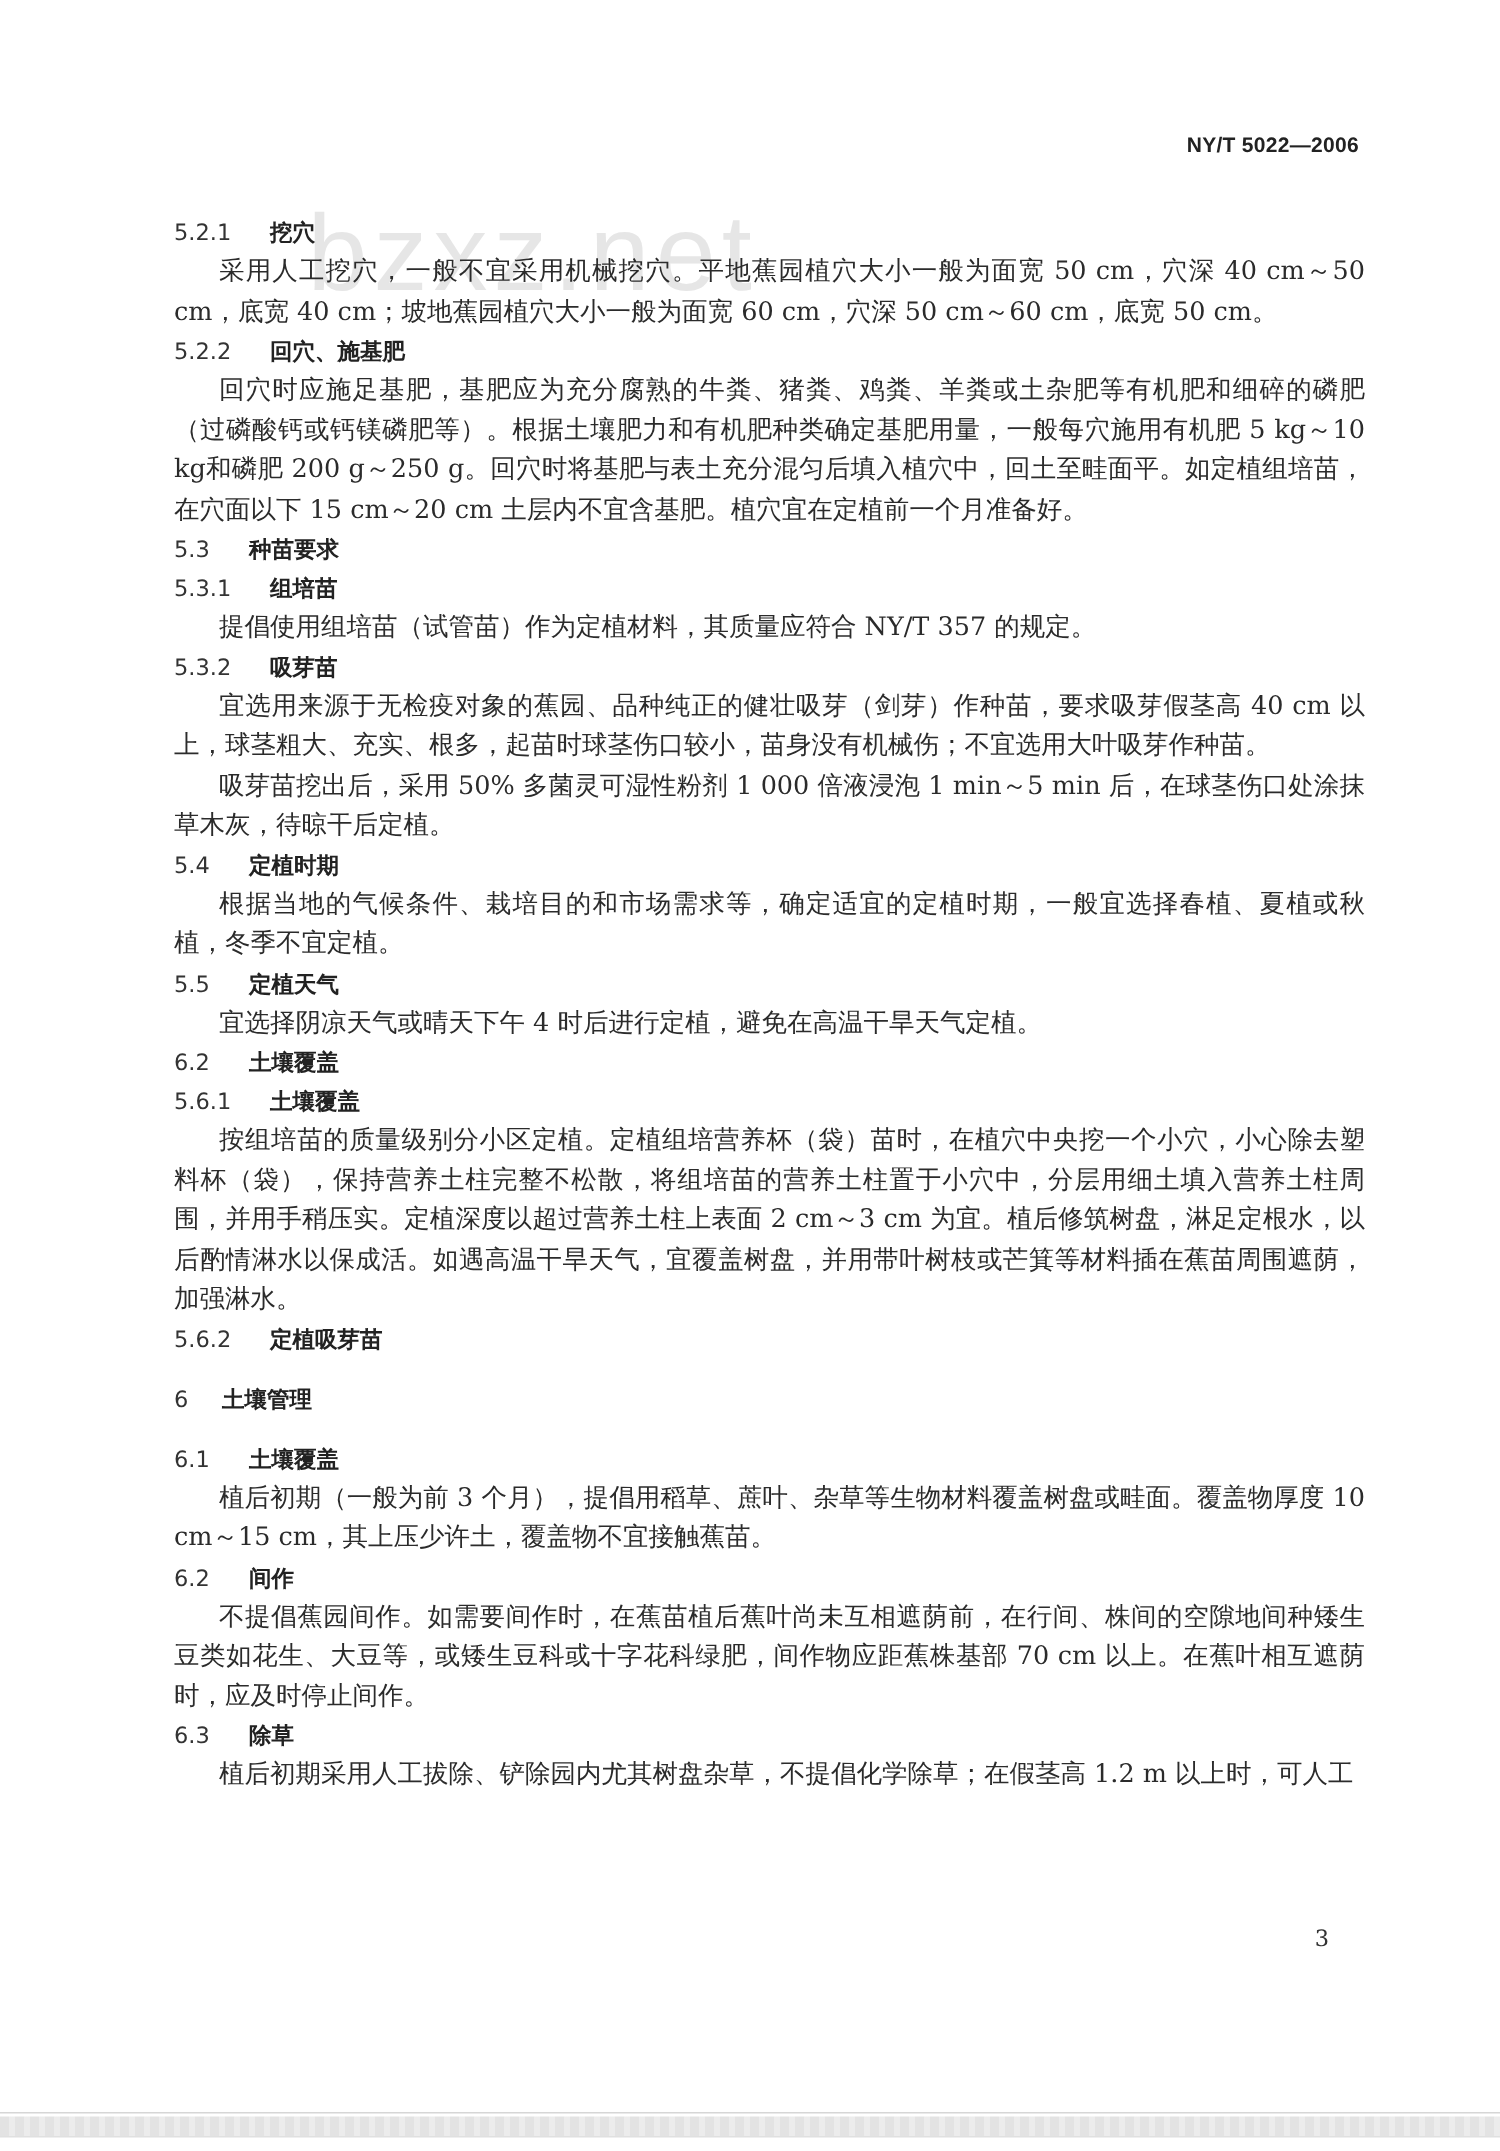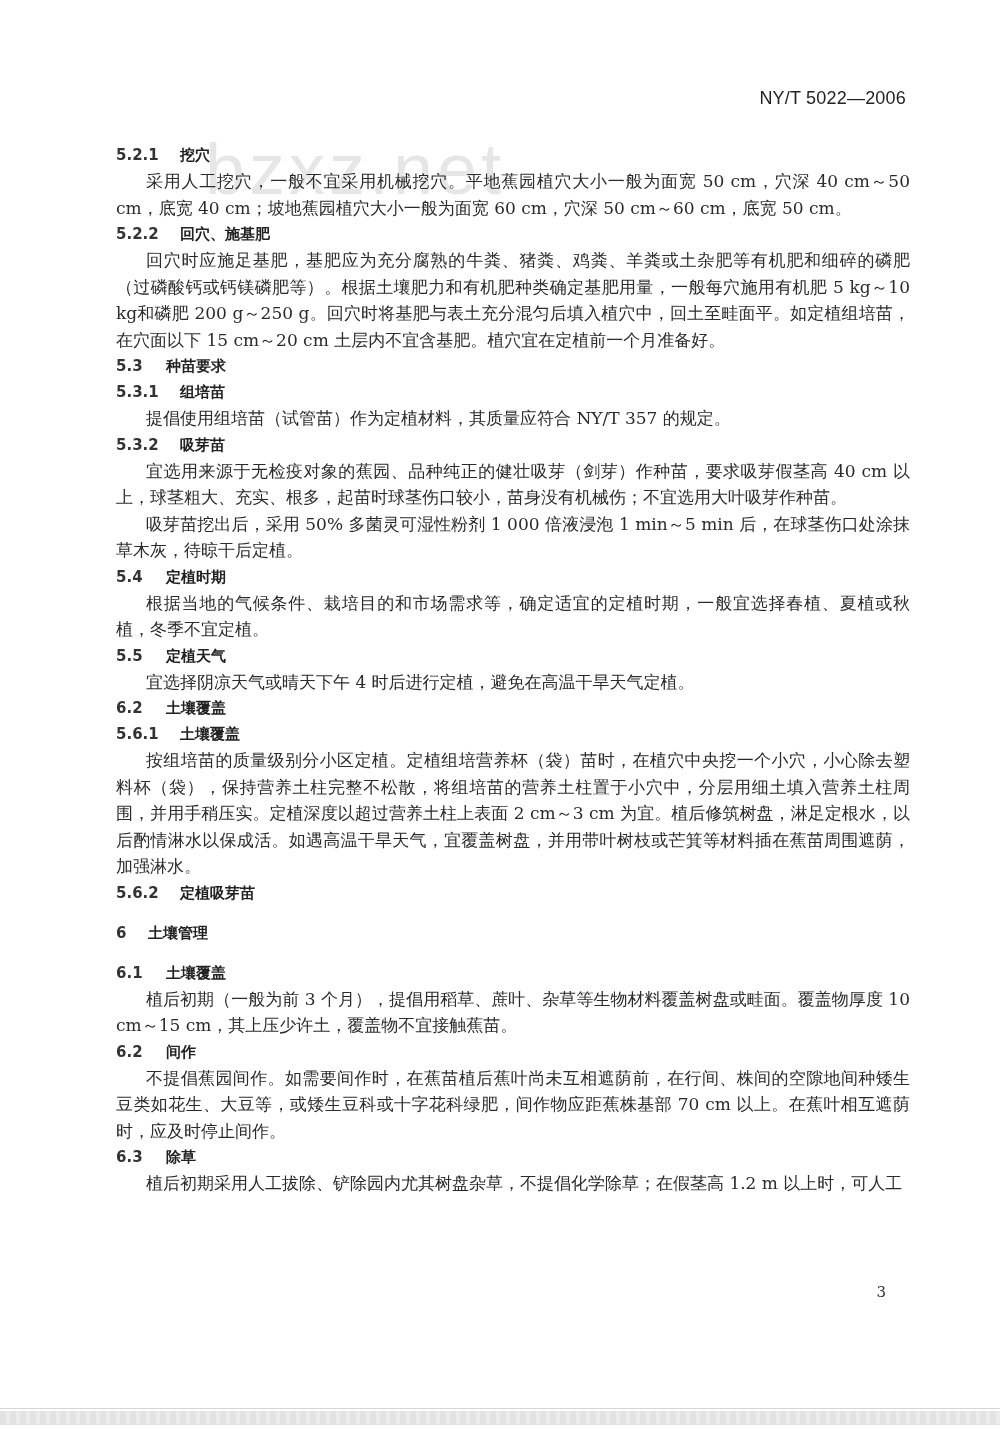--- a/index.html
+++ b/index.html
@@ -21,22 +21,22 @@
       top: 0;
       width: 1000px;
       height: 1408px;
       background: #ffffff;
     }
     .std-code {
       position: absolute;
       right: 94px;
       top: 88px;
       font-family: "Liberation Sans", "DejaVu Sans", sans-serif;
-      font-weight: normal;
-      font-size: 18px;
+      font-weight: bold;
+      font-size: 14px;
       letter-spacing: 0.2px;
       color: #222;
     }
     .watermark {
       position: absolute;
       left: 205px;
       top: 128px;
       font-family: "Liberation Sans", "DejaVu Sans", sans-serif;
       font-weight: normal;
       font-size: 72px;
@@ -56,21 +56,21 @@
       font-family: "DejaVu Sans", "Liberation Sans", sans-serif;
       font-size: 15px;
       font-weight: bold;
       color: #222;
       height: 26px;
       line-height: 26px;
       margin: 0;
       white-space: nowrap;
     }
     .h .num {
-      font-weight: bold;
+      font-weight: normal;
       display: inline-block;
       min-width: 38px;
       margin-right: 12px;
       color: #333;
     }
     .h.lvl3 .num { min-width: 52px; }
     .h.lvl1 .num { min-width: 20px; margin-right: 12px; }
     .p {
       font-size: 17px;
       line-height: 26.5px;

